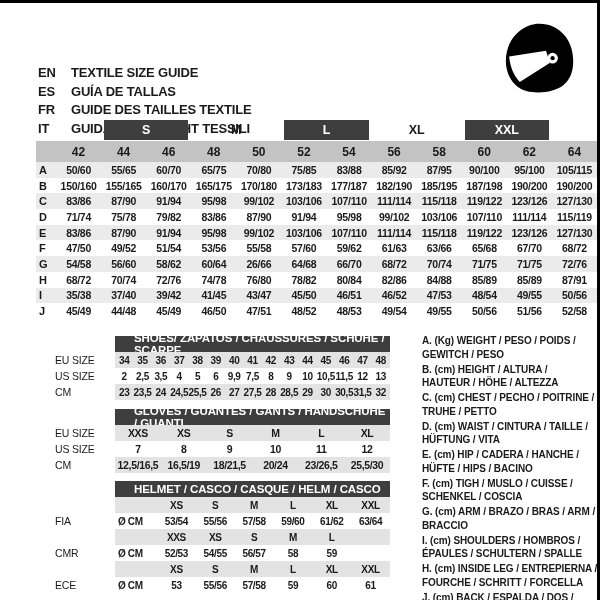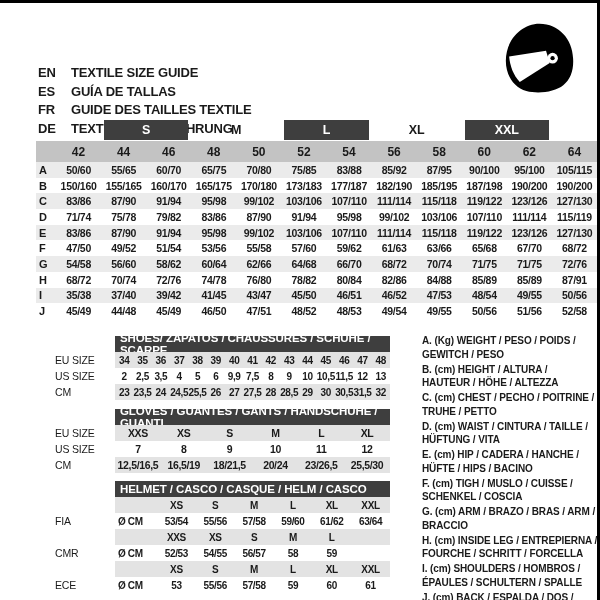--- a/index.html
+++ b/index.html
@@ -28,21 +28,21 @@
   .dcell{display:flex;align-items:center;justify-content:center;font-weight:bold;font-size:10.5px;letter-spacing:-0.3px;}
   .lblcell{justify-content:flex-start !important;padding-left:3px;font-size:11px !important;}
 
   
   .sec{position:absolute;left:20px;}
   .sec-shoes{top:336px;} .sec-gloves{top:409px;} .sec-helmet{top:481px;}
   .secrow{display:flex;height:16px;}
   .seclbl{width:95px;display:flex;align-items:center;padding-left:35px;box-sizing:border-box;
           font-weight:normal;font-size:10.5px;letter-spacing:-0.2px;}
   .bar{width:275px;background:#3e3e3e;color:#fff;display:flex;align-items:center;
-       padding-left:5px;box-sizing:border-box;font-weight:bold;font-size:11.5px;letter-spacing:-0.1px;}
+       padding-left:19px;box-sizing:border-box;font-weight:bold;font-size:11.5px;letter-spacing:-0.1px;}
   .rgrid{width:275px;display:grid;}
   .c15{grid-template-columns:repeat(15,1fr);}
   .c6{grid-template-columns:repeat(6,1fr);}
   .hm{grid-template-columns:42px repeat(6,1fr);}
   .gray{background:#e3e3e3;}
   .scell{display:flex;align-items:center;justify-content:center;font-weight:bold;font-size:10px;letter-spacing:-0.35px;}
   .c6 .scell{font-size:10.5px;}
   .scell.unit{justify-content:flex-start;padding-left:3px;}
 
   
@@ -61,24 +61,20 @@
         <div class="lang-code">EN</div>
         <div class="lang-text">TEXTILE SIZE GUIDE</div>
       </div>
       <div class="lang-row">
         <div class="lang-code">ES</div>
         <div class="lang-text">GUÍA DE TALLAS</div>
       </div>
       <div class="lang-row">
         <div class="lang-code">FR</div>
         <div class="lang-text">GUIDE DES TAILLES TEXTILE</div>
-      </div>
-      <div class="lang-row">
-        <div class="lang-code">DE</div>
-        <div class="lang-text">TEXTILGRÖßENFÜHRUNG</div>
       </div>
       <div class="lang-row">
         <div class="lang-code">IT</div>
         <div class="lang-text">GUIDA ALLE HEIGHT TESSILI</div>
       </div>
     </div>
 
   <div class="helmet-wrap">
     <svg viewBox="0 0 100 100" width="82" height="92" aria-hidden="true">
       <path d="M53 7 C77 7 93 26 94 49 C95 63 91 75 82 82 C72 90 52 93 37 89 C22 85 12 70 12 52 C12 27 31 7 53 7 Z" fill="#000"></path>
@@ -202,21 +198,21 @@
         <div class="dcell">65/68</div>
         <div class="dcell">67/70</div>
         <div class="dcell">68/72</div>
       </div>
       <div class="trow data-row stripe">
         <div class="dcell lblcell">G</div>
         <div class="dcell">54/58</div>
         <div class="dcell">56/60</div>
         <div class="dcell">58/62</div>
         <div class="dcell">60/64</div>
-        <div class="dcell">62/66</div>
+        <div class="dcell">26/66</div>
         <div class="dcell">64/68</div>
         <div class="dcell">66/70</div>
         <div class="dcell">68/72</div>
         <div class="dcell">70/74</div>
         <div class="dcell">71/75</div>
         <div class="dcell">71/75</div>
         <div class="dcell">72/76</div>
       </div>
       <div class="trow data-row">
         <div class="dcell lblcell">H</div>
@@ -458,17 +454,17 @@
   </div>
 
   <div class="legend">
       <div class="legend-item">A. (Kg) WEIGHT / PESO / POIDS / GEWITCH / PESO</div>
       <div class="legend-item">B. (cm) HEIGHT / ALTURA / HAUTEUR / HÖHE / ALTEZZA</div>
       <div class="legend-item">C. (cm) CHEST / PECHO / POITRINE / TRUHE / PETTO</div>
       <div class="legend-item">D. (cm) WAIST / CINTURA / TAILLE / HÜFTUNG / VITA</div>
       <div class="legend-item">E. (cm) HIP / CADERA / HANCHE / HÜFTE / HIPS /  BACINO</div>
       <div class="legend-item">F. (cm) TIGH / MUSLO / CUISSE / SCHENKEL / COSCIA</div>
       <div class="legend-item">G. (cm) ARM  / BRAZO / BRAS / ARM / BRACCIO</div>
+      <div class="legend-item">I.  (cm) SHOULDERS / HOMBROS / ÉPAULES / SCHULTERN / SPALLE</div>
       <div class="legend-item">H. (cm) INSIDE LEG / ENTREPIERNA / FOURCHE / SCHRITT / FORCELLA</div>
-      <div class="legend-item">I.  (cm) SHOULDERS / HOMBROS / ÉPAULES / SCHULTERN / SPALLE</div>
       <div class="legend-item">J. (cm) BACK / ESPALDA / DOS / ZURÜCK / INDIETRO</div>
     </div>
 </div>
 
 </body></html>

